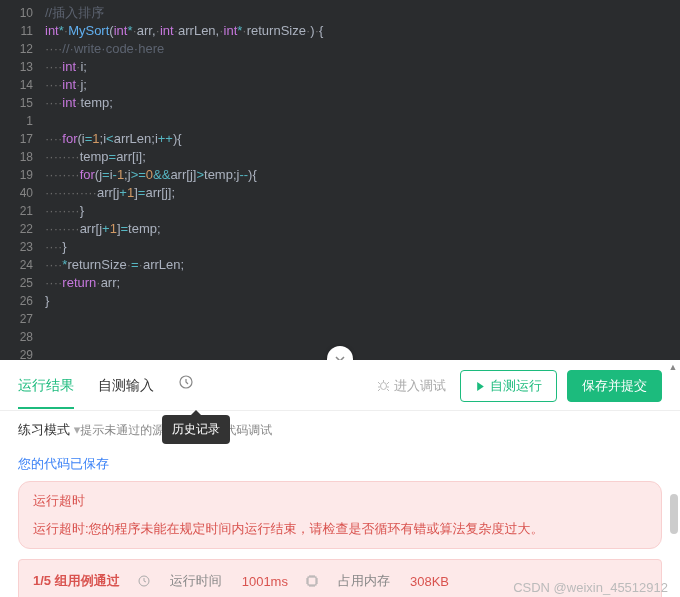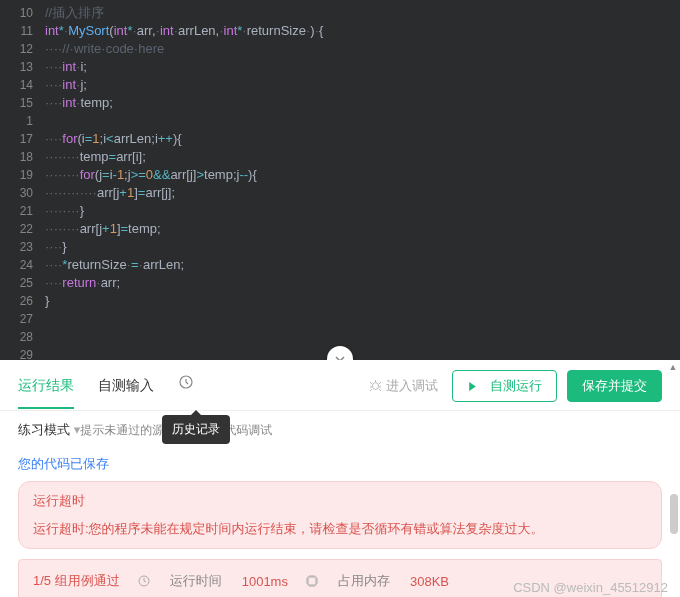--- a/index.html
+++ b/index.html
@@ -18,34 +18,34 @@
 .id{color:#abb2bf}
 .pn{color:#abb2bf}
 .collapse{position:absolute;left:50%;bottom:-12px;transform:translateX(-50%);width:26px;height:26px;background:#fff;border-radius:50%;box-shadow:0 1px 4px rgba(0,0,0,.3);display:flex;align-items:center;justify-content:center;z-index:5}
 .lower{background:#fff;position:relative}
 .tabs{display:flex;align-items:center;padding:10px 18px 0;gap:24px;border-bottom:1px solid #eee}
 .tab{padding:4px 0 12px;color:#333;font-size:14px;cursor:pointer;position:relative}
 .tab.active{color:#1cbb7d;border-bottom:2px solid #1cbb7d;margin-bottom:-1px}
 .hist-icon{color:#888;padding-bottom:12px}
 .right-btns{margin-left:auto;display:flex;gap:10px;padding-bottom:8px;align-items:center}
 .dbg{color:#aaa;font-size:13px;margin-right:4px}
-.btn{padding:6px 14px;border-radius:4px;font-size:13px;cursor:pointer;display:inline-flex;align-items:center;gap:12px}
+.btn{padding:6px 14px;border-radius:4px;font-size:13px;cursor:pointer;display:inline-flex;align-items:center;gap:4px}
 .btn-outline{border:1px solid #1cbb7d;color:#1cbb7d;background:#fff}
 .btn-outline svg{width:11px;height:11px}
 .btn-primary{background:#1cbb7d;color:#fff;border:1px solid #1cbb7d}
 .mode-row{display:flex;align-items:center;padding:10px 18px;font-size:12px;color:#888;position:relative}
 .mode{color:#333;font-size:13px;margin-right:0}
 .tooltip{position:absolute;left:162px;top:4px;background:#333;color:#fff;padding:6px 10px;border-radius:4px;font-size:12px;z-index:3}
 .tooltip::before{content:'';position:absolute;top:-5px;left:50%;transform:translateX(-50%);border:5px solid transparent;border-bottom-color:#333;border-top:none}
 .saved{padding:6px 18px 8px;font-size:13px;color:#3b82f6}
 .panel{margin:0 18px 10px;background:#fde9e9;border:1px solid #f8d0d0;border-radius:12px;padding:10px 14px}
 .panel-title{color:#d9534f;font-size:13px;margin-bottom:10px}
 .panel-msg{color:#d9534f;font-size:13px}
 .stats{margin:0 18px 10px;background:#fde9e9;border:1px solid #f8d0d0;border-radius:4px;padding:12px 14px;display:flex;align-items:center;gap:18px;font-size:13px}
-.stats-main{color:#d9534f;font-weight:400}
+.stats-main{color:#d9534f;font-weight:700}
 .stats-item{color:#888;display:inline-flex;align-items:center;gap:20px}
 .stats-val{color:#d9534f}
 .watermark{position:absolute;right:12px;bottom:8px;color:#bbb;font-size:13px}
 .scroll{position:absolute;right:2px;top:55%;width:8px;height:40px;background:#ccc;border-radius:4px}
 .scroll-up{position:absolute;right:2px;top:2px;width:10px;height:10px;color:#888;font-size:9px;text-align:center}
 </style>
 </head>
 <body>
 
 <div class="editor">
@@ -84,21 +84,21 @@
       </div>
       <div class="line">
         <div class="ln">18</div>
         <div class="code"><span class="w">········</span><span class="id">temp</span><span class="op">=</span><span class="id">arr</span><span class="pn">[</span><span class="id">i</span><span class="pn">];</span></div>
       </div>
       <div class="line">
         <div class="ln">19</div>
         <div class="code"><span class="w">········</span><span class="kw">for</span><span class="pn">(</span><span class="id">j</span><span class="op">=</span><span class="id">i</span><span class="op">-</span><span class="nm">1</span><span class="pn">;</span><span class="id">j</span><span class="op">&gt;=</span><span class="nm">0</span><span class="op">&amp;&amp;</span><span class="id">arr</span><span class="pn">[</span><span class="id">j</span><span class="pn">]</span><span class="op">&gt;</span><span class="id">temp</span><span class="pn">;</span><span class="id">j</span><span class="op">--</span><span class="pn">){</span></div>
       </div>
       <div class="line">
-        <div class="ln">30</div>
+        <div class="ln">40</div>
         <div class="code"><span class="w">············</span><span class="id">arr</span><span class="pn">[</span><span class="id">j</span><span class="op">+</span><span class="nm">1</span><span class="pn">]</span><span class="op">=</span><span class="id">arr</span><span class="pn">[</span><span class="id">j</span><span class="pn">];</span></div>
       </div>
       <div class="line">
         <div class="ln">21</div>
         <div class="code"><span class="w">········</span><span class="pn">}</span></div>
       </div>
       <div class="line">
         <div class="ln">22</div>
         <div class="code"><span class="w">········</span><span class="id">arr</span><span class="pn">[</span><span class="id">j</span><span class="op">+</span><span class="nm">1</span><span class="pn">]</span><span class="op">=</span><span class="id">temp</span><span class="pn">;</span></div>
       </div>

